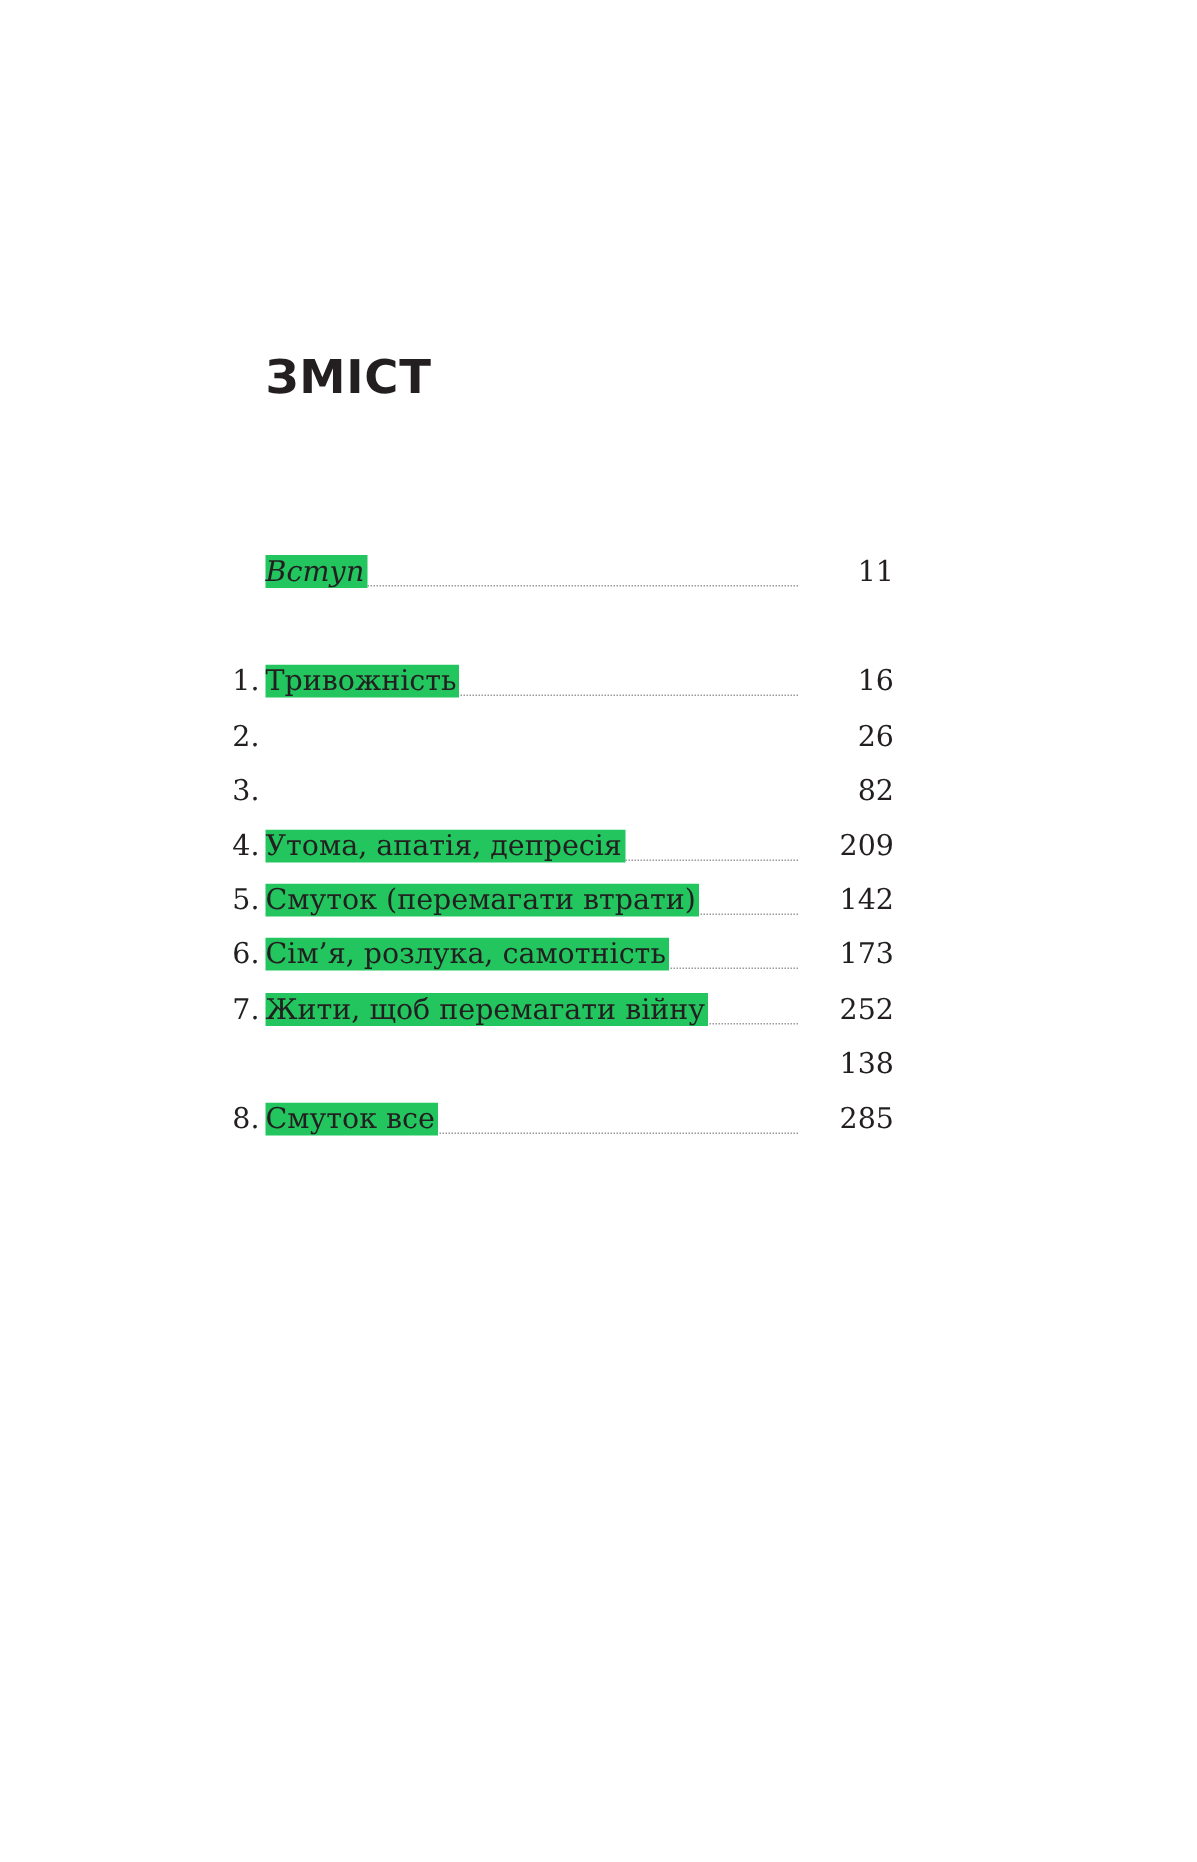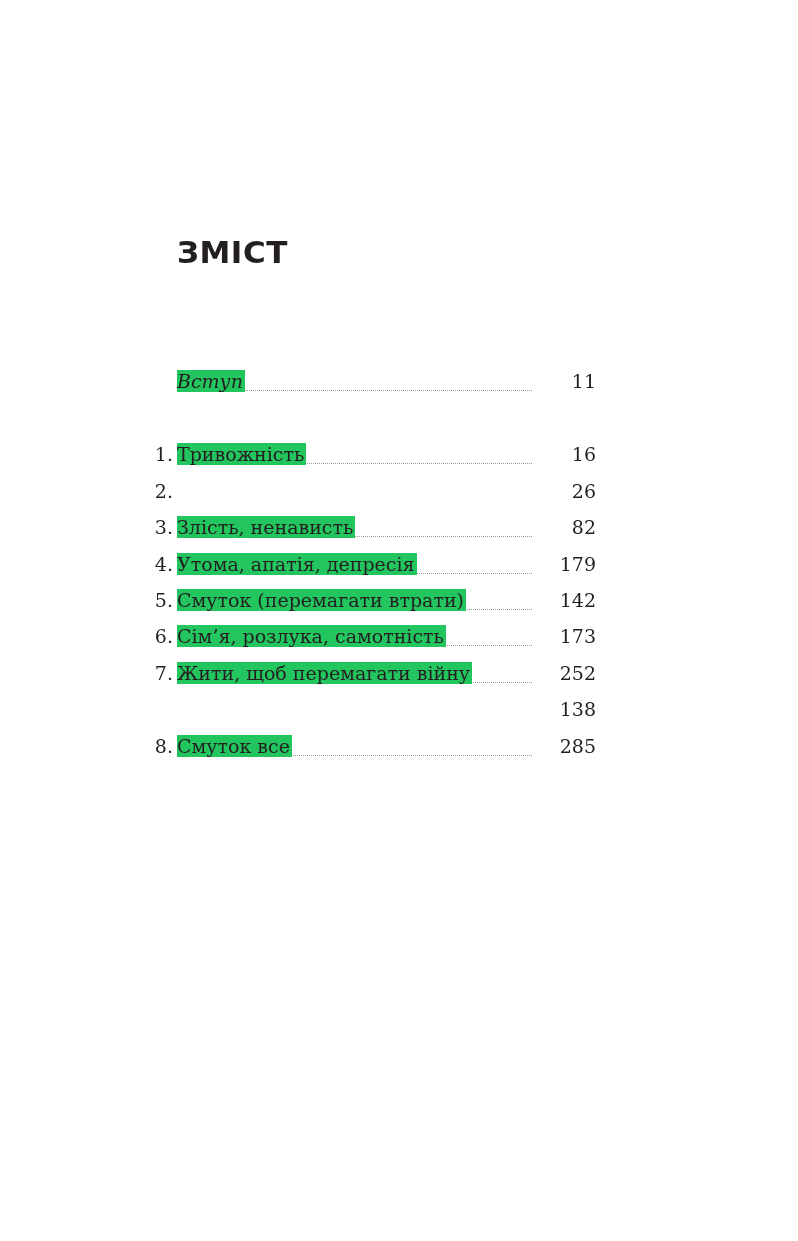--- a/index.html
+++ b/index.html
@@ -54,34 +54,30 @@
     <span class="toc-page">16</span>
   </div>
 
   <div class="toc-row" style="top:480px">
     <span class="toc-num">2.</span>
     <span class="toc-page">26</span>
   </div>
 
   <div class="toc-row" style="top:516px">
     <span class="toc-num">3.</span>
-    <div class="toc-title-wrap">
-        <span class="toc-leader"></span>
-    <span class="toc-title">Злість, ненависть</span>
-      </div>
     <span class="toc-page">82</span>
   </div>
 
   <div class="toc-row" style="top:553px">
     <span class="toc-num">4.</span>
     <div class="toc-title-wrap">
         <span class="toc-leader"></span>
     <span class="toc-title">Утома, апатія, депресія</span>
       </div>
-    <span class="toc-page">179</span>
+    <span class="toc-page">209</span>
   </div>
 
   <div class="toc-row" style="top:589px">
     <span class="toc-num">5.</span>
     <div class="toc-title-wrap">
         <span class="toc-leader"></span>
     <span class="toc-title">Смуток (перемагати втрати)</span>
       </div>
     <span class="toc-page">142</span>
   </div>

